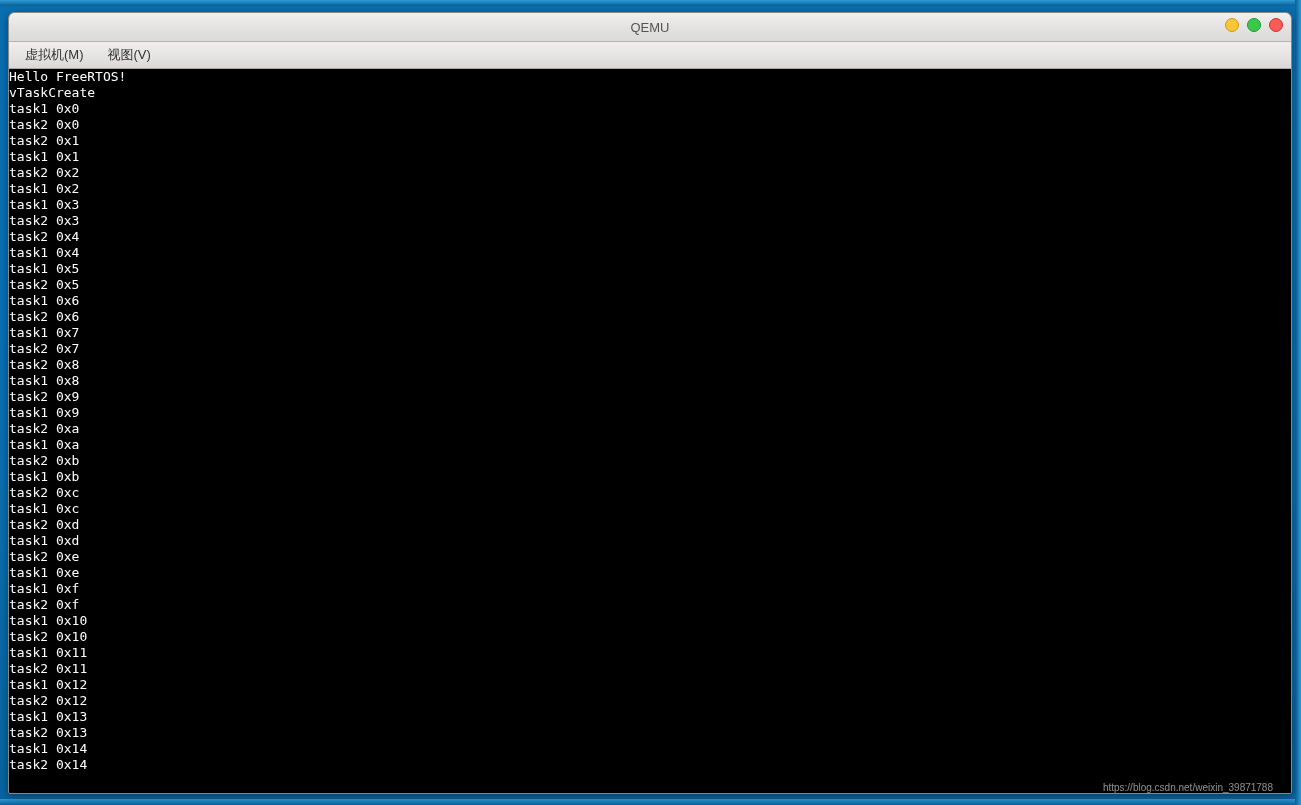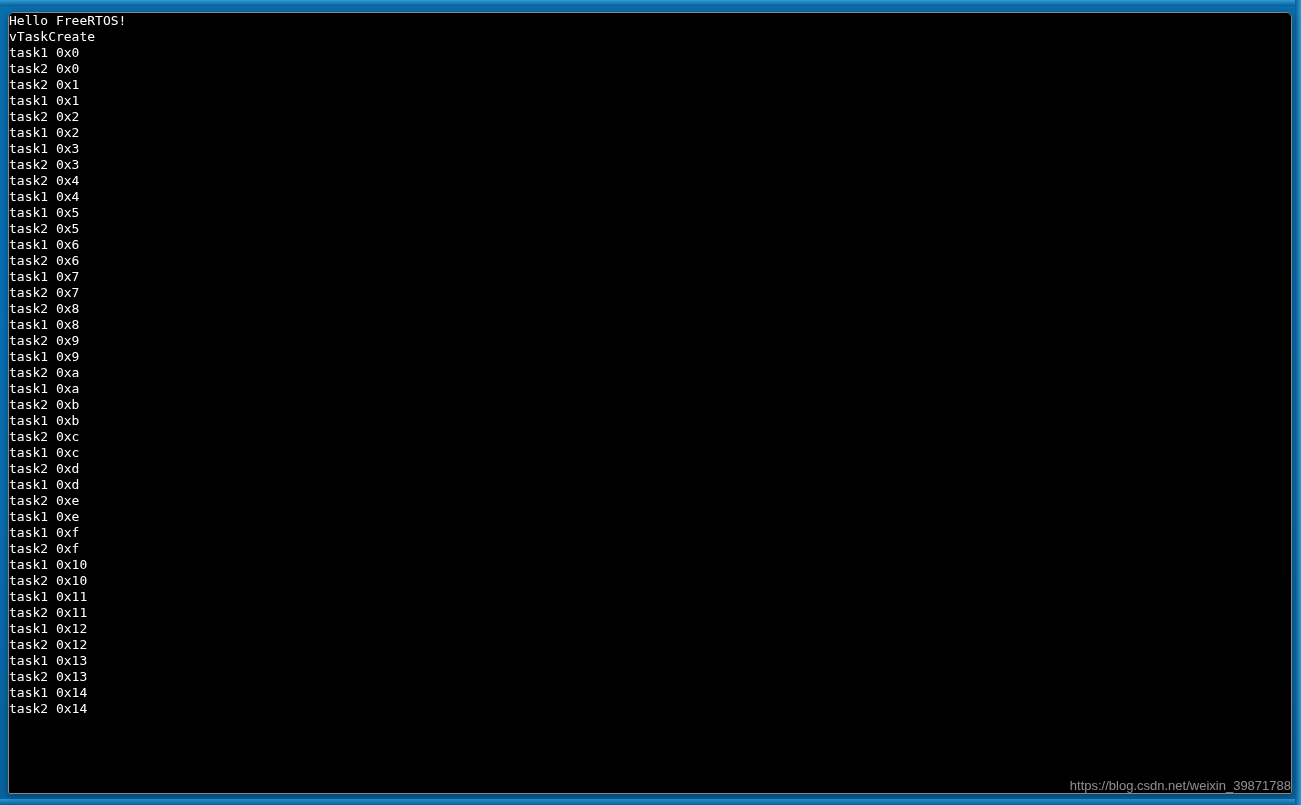--- a/index.html
+++ b/index.html
@@ -56,33 +56,45 @@
     font-family:"DejaVu Sans Mono","Menlo","Consolas",monospace;
     font-size:13px;
     line-height:16px;
     white-space:pre;
     padding:0 0 12px 0;
     overflow:hidden;
   }
   .terminal .line{height:16px;}
   .watermark{
     position:absolute;
-    right:10px;bottom:12px;
+    right:28px;bottom:12px;
     color:rgba(255,255,255,.55);
-    font-size:13px;
+    font-size:10px;
     font-family:sans-serif;
     pointer-events:none;
   }
 </style>
 </head>
 <body>
 
 <div class="desktop">
   <div class="desk-border-top"></div>
   <div class="desk-border-bottom"></div>
   <div class="desk-border-right"></div>
 
   <div class="window">
+    <div class="titlebar">
+      <span class="tb-title">QEMU</span>
+      <div class="traffic">
+        <div class="tl y"></div>
+        <div class="tl g"></div>
+        <div class="tl r"></div>
+      </div>
+    </div>
+    <div class="menubar">
+      <div class="menu-item">虚拟机(M)</div>
+      <div class="menu-item">视图(V)</div>
+    </div>
     <div class="terminal" id="terminal"><div class="line">Hello FreeRTOS!</div><div class="line">vTaskCreate</div><div class="line">task1 0x0</div><div class="line">task2 0x0</div><div class="line">task2 0x1</div><div class="line">task1 0x1</div><div class="line">task2 0x2</div><div class="line">task1 0x2</div><div class="line">task1 0x3</div><div class="line">task2 0x3</div><div class="line">task2 0x4</div><div class="line">task1 0x4</div><div class="line">task1 0x5</div><div class="line">task2 0x5</div><div class="line">task1 0x6</div><div class="line">task2 0x6</div><div class="line">task1 0x7</div><div class="line">task2 0x7</div><div class="line">task2 0x8</div><div class="line">task1 0x8</div><div class="line">task2 0x9</div><div class="line">task1 0x9</div><div class="line">task2 0xa</div><div class="line">task1 0xa</div><div class="line">task2 0xb</div><div class="line">task1 0xb</div><div class="line">task2 0xc</div><div class="line">task1 0xc</div><div class="line">task2 0xd</div><div class="line">task1 0xd</div><div class="line">task2 0xe</div><div class="line">task1 0xe</div><div class="line">task1 0xf</div><div class="line">task2 0xf</div><div class="line">task1 0x10</div><div class="line">task2 0x10</div><div class="line">task1 0x11</div><div class="line">task2 0x11</div><div class="line">task1 0x12</div><div class="line">task2 0x12</div><div class="line">task1 0x13</div><div class="line">task2 0x13</div><div class="line">task1 0x14</div><div class="line">task2 0x14</div></div>
   </div>
 
   <div class="watermark">https://blog.csdn.net/weixin_39871788</div>
 </div>
 
 </body></html>

